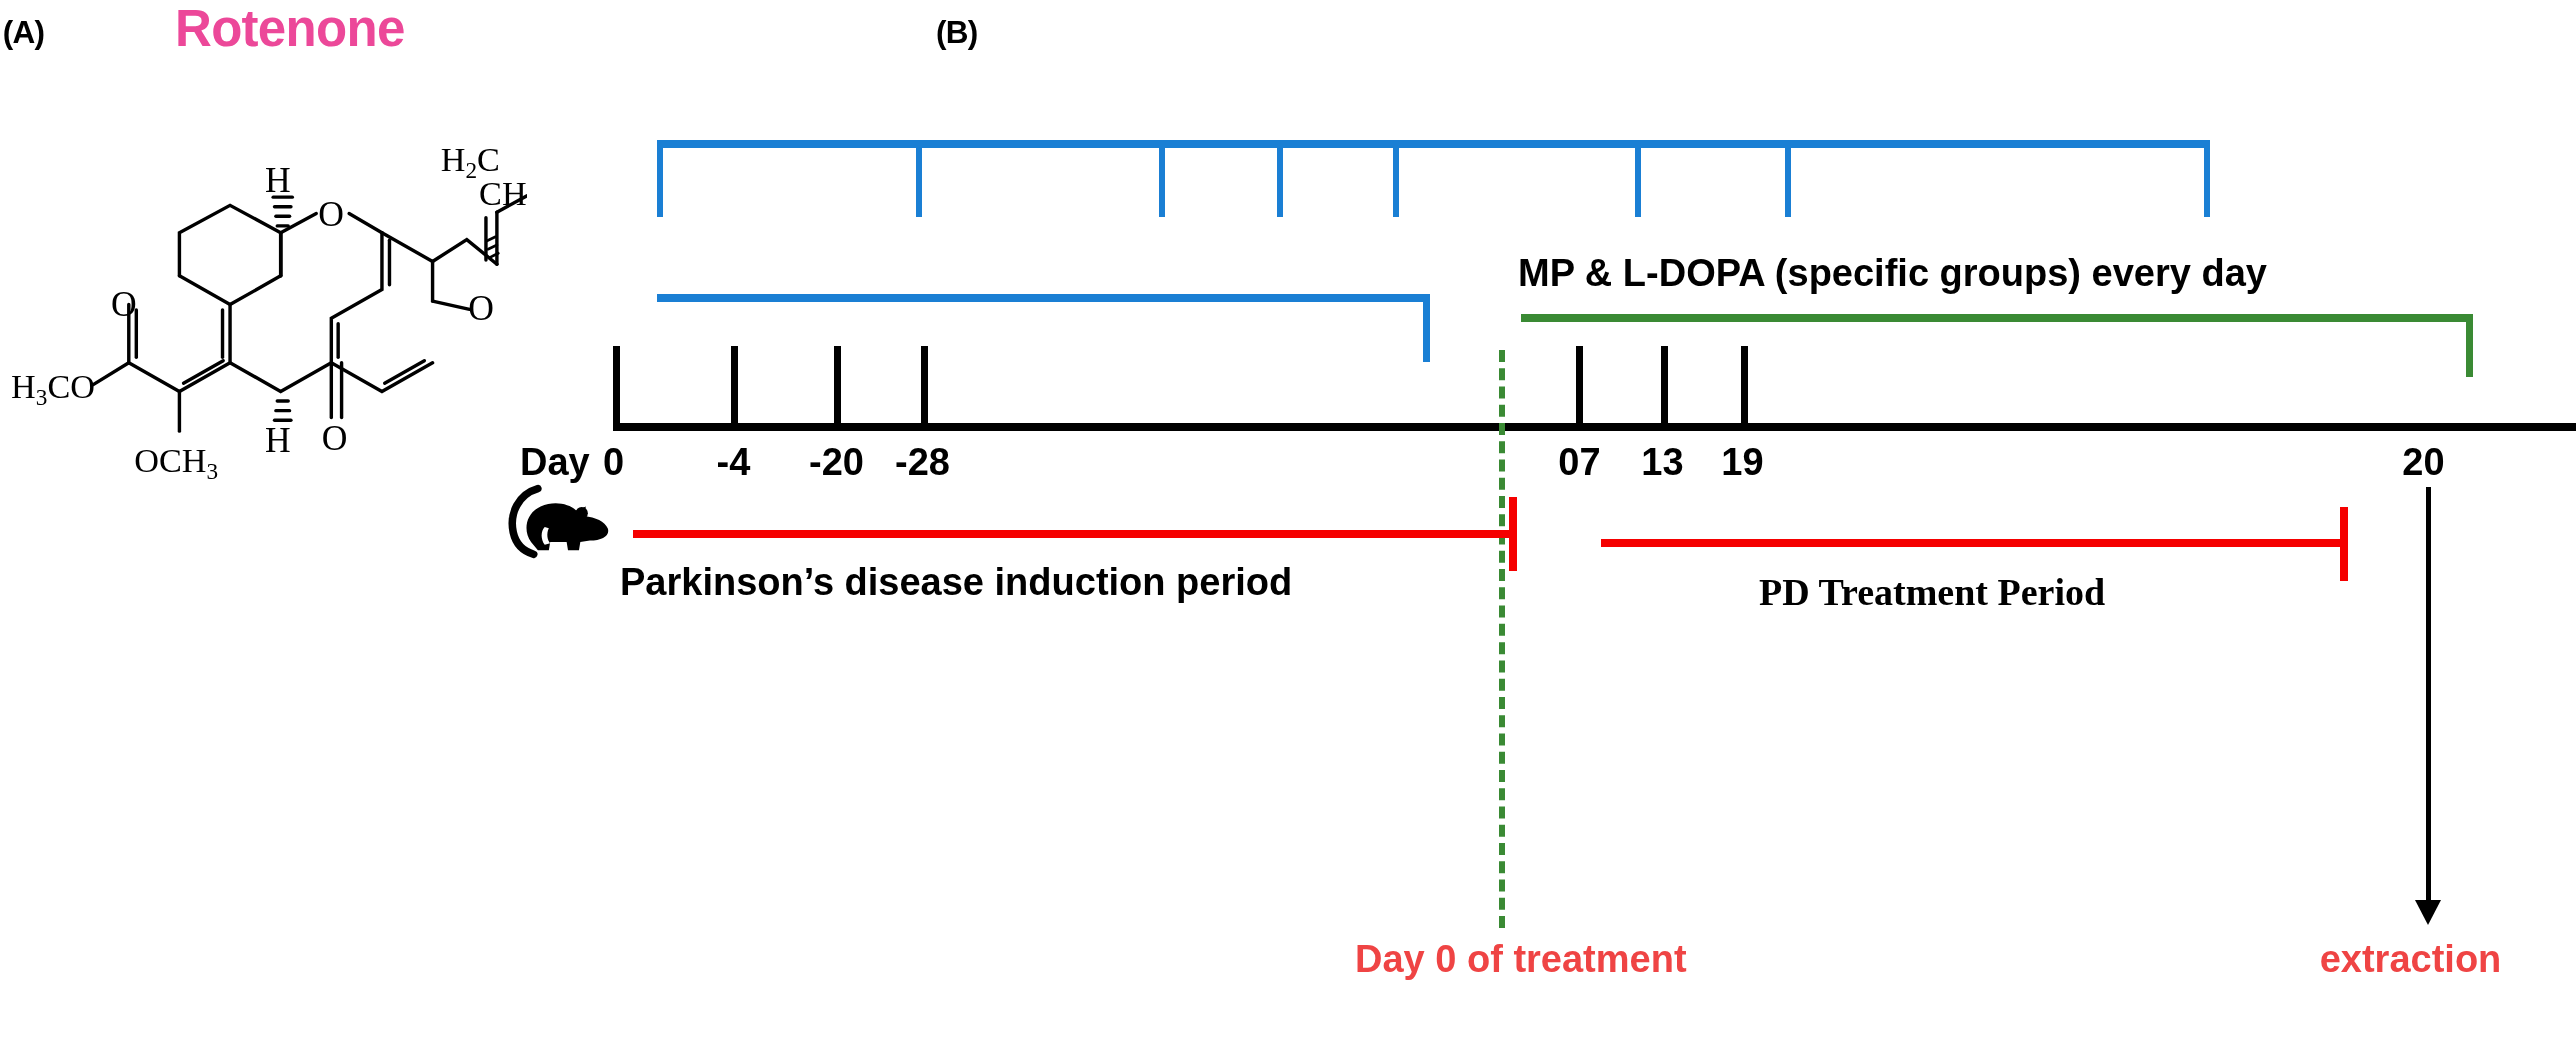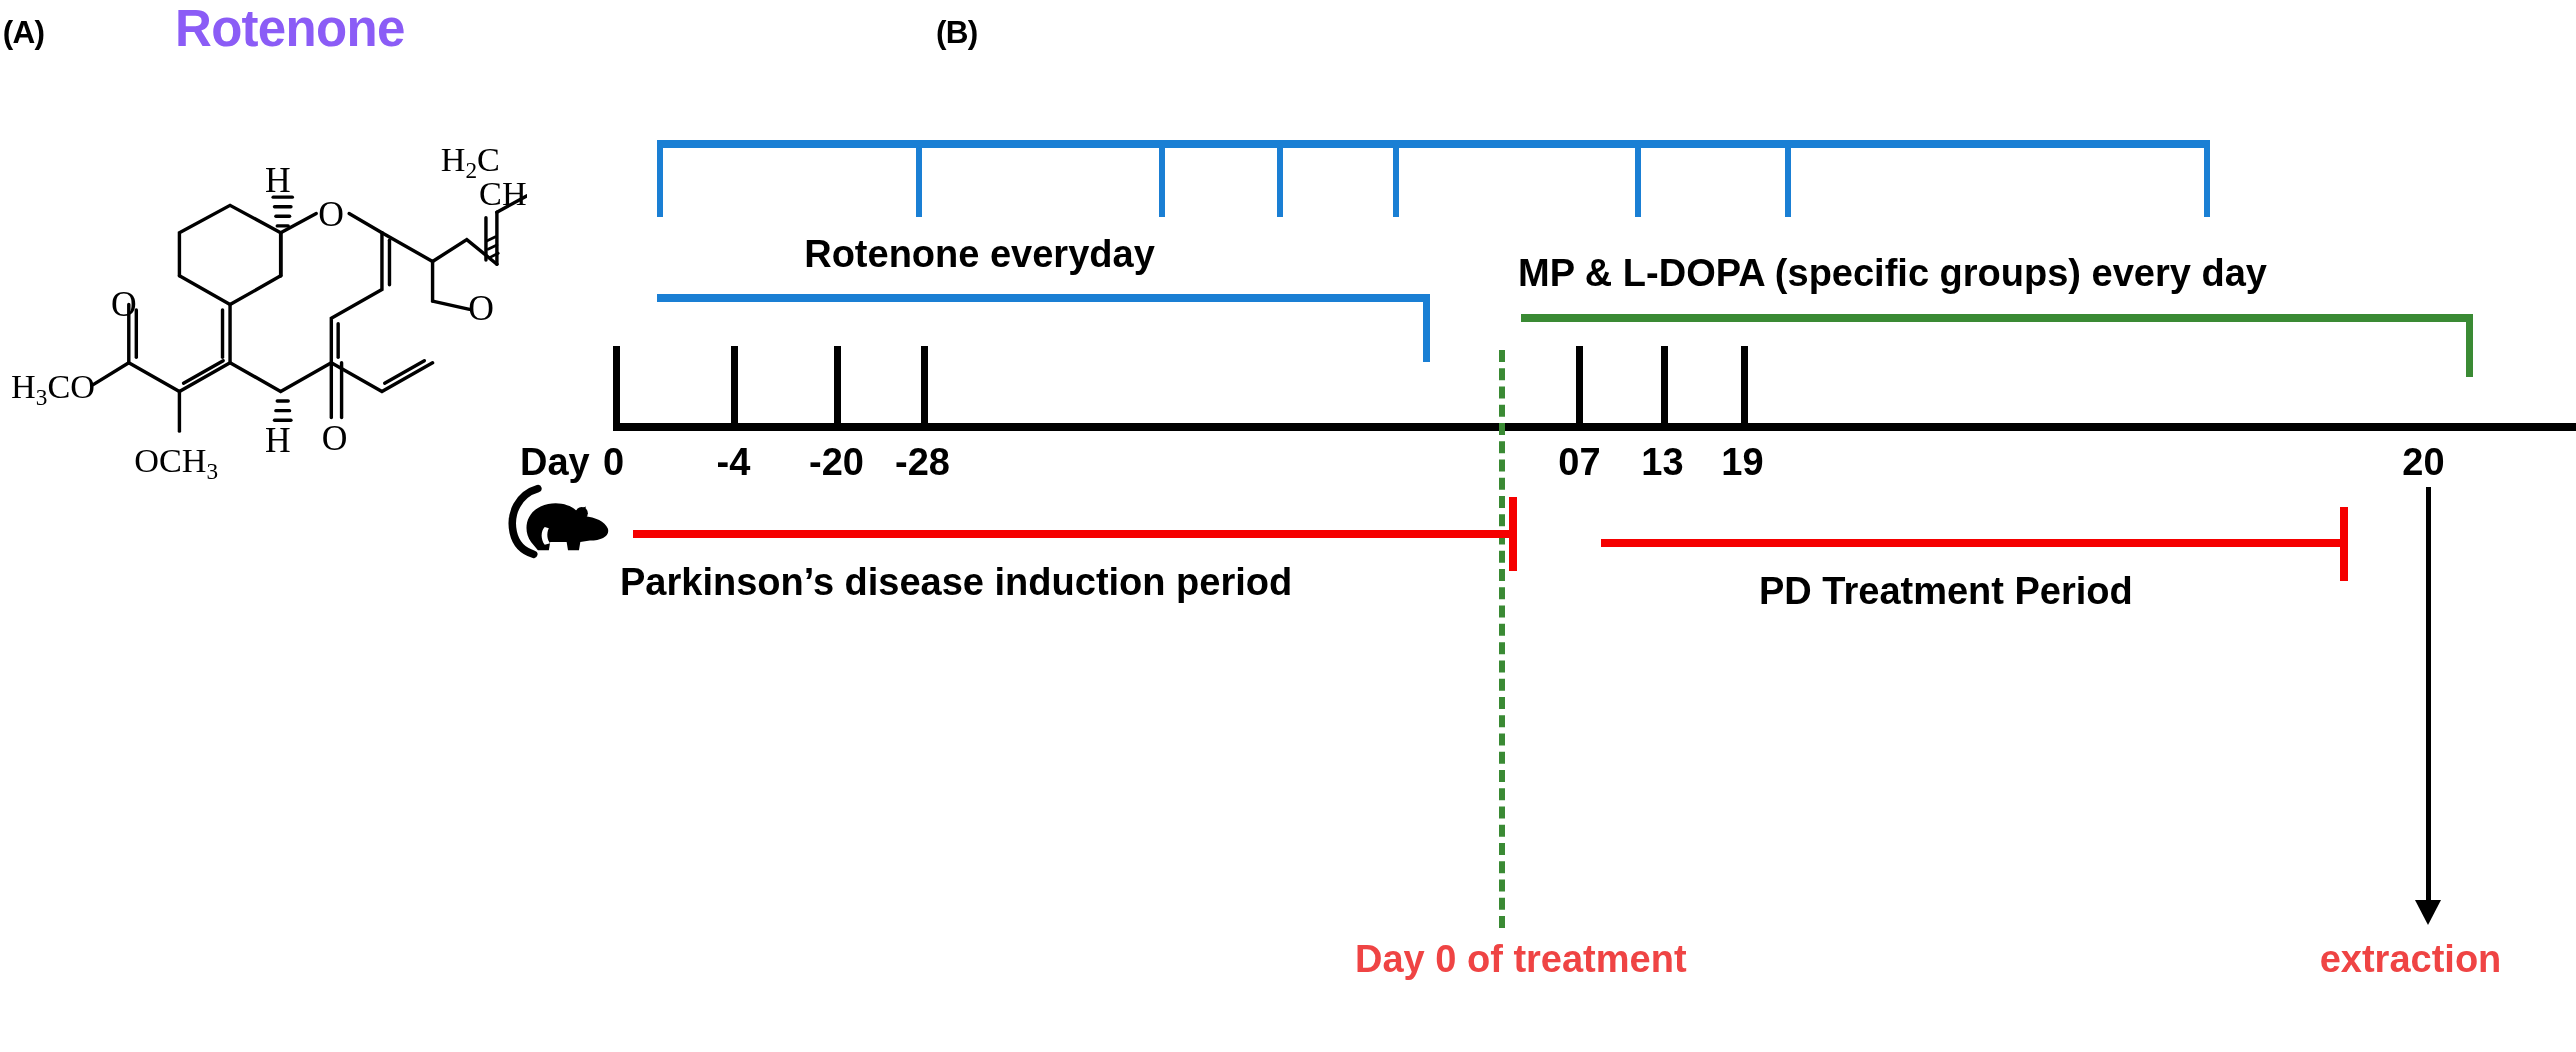--- a/index.html
+++ b/index.html
@@ -14,21 +14,21 @@
   .abs{position:absolute;}
   .nowrap{white-space:nowrap;}
 
   
   .panel-letter{
     font-weight:bold;font-size:31.5px;color:#000;
     letter-spacing:-0.7px;
   }
   
   .heading{
-    font-weight:bold;font-size:51px;color:#8b5cf6;
+    font-weight:bold;font-size:51px;color:#ec4899;
     letter-spacing:-0.7px;
   }
 
   
   #chem{left:6.8px;top:130px;width:520px;height:356px;}
   #chem svg{display:block;}
 
   
   .axis-line{
     background:#000;height:7.5px;
@@ -181,21 +181,20 @@
   <div class="abs blue-bar" style="left:657px;top:140px;width:1553px;height:7.5px;"></div>
   <div class="abs blue-tick" style="left:657px;top:140px;height:77px;"></div>
   <div class="abs blue-tick" style="left:916px;top:140px;height:77px;"></div>
   <div class="abs blue-tick" style="left:1159px;top:140px;height:77px;"></div>
   <div class="abs blue-tick" style="left:1277px;top:140px;height:77px;"></div>
   <div class="abs blue-tick" style="left:1393px;top:140px;height:77px;"></div>
   <div class="abs blue-tick" style="left:1635px;top:140px;height:77px;"></div>
   <div class="abs blue-tick" style="left:1785px;top:140px;height:77px;"></div>
   <div class="abs blue-tick" style="left:2204px;top:140px;height:77px;"></div>
 
-  <div class="abs band-label nowrap" style="left:685px;top:233px;width:589px;">Rotenone everyday</div>
   <div class="abs blue-rule" style="left:657px;top:294px;width:772px;"></div>
   <div class="abs blue-endcap" style="left:1423px;top:294px;height:68px;"></div>
 
   <div class="abs band-label nowrap" style="left:1518px;top:252px;text-align:right;">MP &amp; L-DOPA (specific groups) every day</div>
   <div class="abs green-rule" style="left:1521px;top:314px;width:952px;"></div>
   <div class="abs green-endcap" style="left:2466px;top:314px;height:63px;"></div>
 
   <div class="abs axis-line" style="left:613px;top:423px;width:1963px;"></div>
 
   <div class="abs axis-tick" style="left:613px;top:346px;height:81px;"></div>
@@ -234,21 +233,21 @@
       <circle cx="112" cy="50" r="9" fill="#000"></circle>
     </svg>
   </div>
 
   <div class="abs red-rule" style="left:633px;top:530px;width:883px;"></div>
   <div class="abs red-endcap" style="left:1509px;top:497px;height:74px;"></div>
   <div class="abs period-label nowrap" style="left:620px;top:561px;">Parkinson’s disease induction period</div>
 
   <div class="abs red-rule" style="left:1601px;top:539px;width:746px;"></div>
   <div class="abs red-endcap" style="left:2340px;top:507px;height:74px;"></div>
-  <div class="abs period-label nowrap" style="left:1759px;top:570px;">PD Treatment Period</div>
+  <div class="abs period-label nowrap" style="left:1759px;top:570px;font-family:Liberation Serif, serif;">PD Treatment Period</div>
 
   <div class="abs red-callout nowrap" style="left:1355px;top:938px;">Day 0 of treatment</div>
 
   <div class="abs arrow-shaft" style="left:2426px;top:487px;height:415px;"></div>
   <div class="abs arrow-head" style="left:2415px;top:900px;"></div>
   <div class="abs red-callout" style="left:2245px;top:938px;width:331px;">
     <div>extraction</div>
   </div>
 
 </div>

